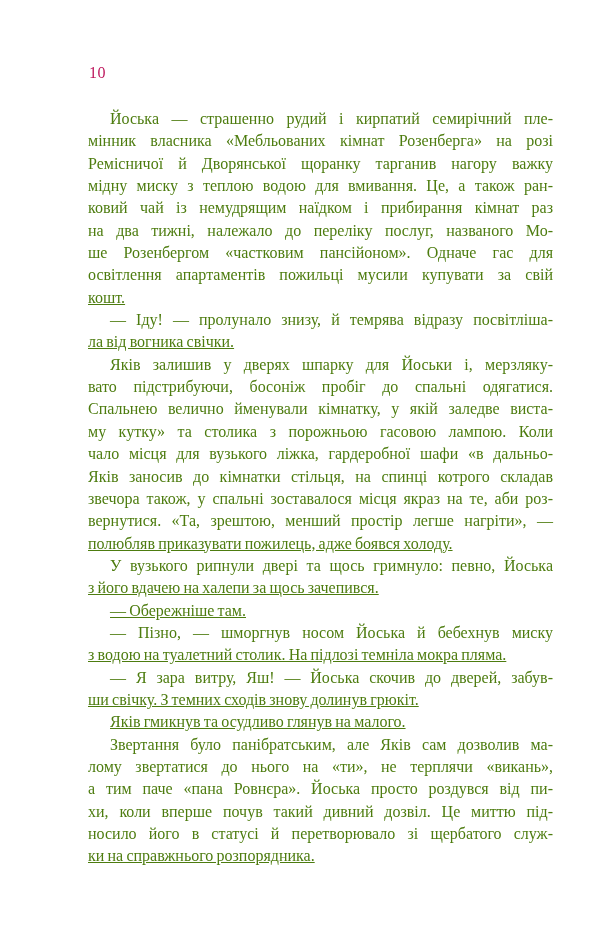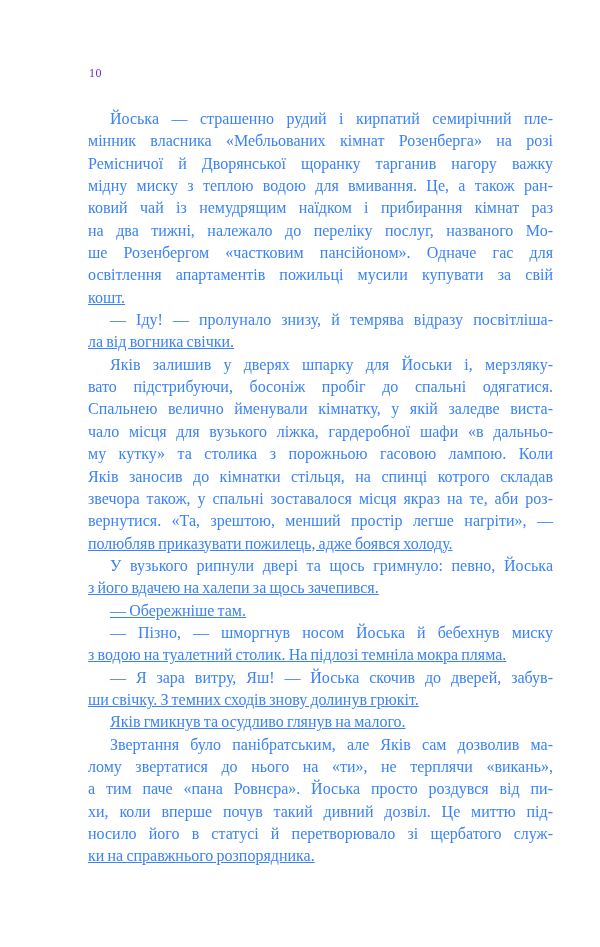--- a/index.html
+++ b/index.html
@@ -17,37 +17,37 @@
     position: relative;
     width: 600px;
     height: 947px;
     background: #ffffff;
     color: #2b2b2b;
   }
   .page-number {
     position: absolute;
     left: 89px;
     top: 63px;
-    font-size: 12px;
+    font-size: 16px;
     line-height: 20px;
     letter-spacing: 0.4px;
-    color: #6d28d9;
+    color: #be185d;
   }
   .text-block {
     position: absolute;
     left: 88px;
     top: 108px;
     width: 465px;
   }
   .paragraph {
     margin: 0;
     padding: 0;
     font-size: 16px;
     line-height: 22.35px;
-    color: #3b82f6;
+    color: #4d7c0f;
   }
   .paragraph .line {
     display: block;
     text-align: justify;
     text-align-last: justify;
     word-spacing: -0.8px;
     white-space: normal;
   }
   .paragraph .line.first {
     text-indent: 22px;
@@ -75,22 +75,22 @@
         <span class="line last">кошт.</span>
       </p>
       <p class="paragraph">
         <span class="line first">— Іду! — пролунало знизу, й темрява відразу посвітліша-</span>
         <span class="line last">ла від вогника свічки.</span>
       </p>
       <p class="paragraph">
         <span class="line first">Яків залишив у дверях шпарку для Йоськи і, мерзляку-</span>
         <span class="line">вато підстрибуючи, босоніж пробіг до спальні одягатися.</span>
         <span class="line">Спальнею велично йменували кімнатку, у якій заледве виста-</span>
+        <span class="line">му кутку» та столика з порожньою гасовою лампою. Коли</span>
         <span class="line">чало місця для вузького ліжка, гардеробної шафи «в дальньо-</span>
-        <span class="line">му кутку» та столика з порожньою гасовою лампою. Коли</span>
         <span class="line">Яків заносив до кімнатки стільця, на спинці котрого складав</span>
         <span class="line">звечора також, у спальні зоставалося місця якраз на те, аби роз-</span>
         <span class="line">вернутися. «Та, зрештою, менший простір легше нагріти», —</span>
         <span class="line last">полюбляв приказувати пожилець, адже боявся холоду.</span>
       </p>
       <p class="paragraph">
         <span class="line first">У вузького рипнули двері та щось гримнуло: певно, Йоська</span>
         <span class="line last">з його вдачею на халепи за щось зачепився.</span>
       </p>
       <p class="paragraph">

